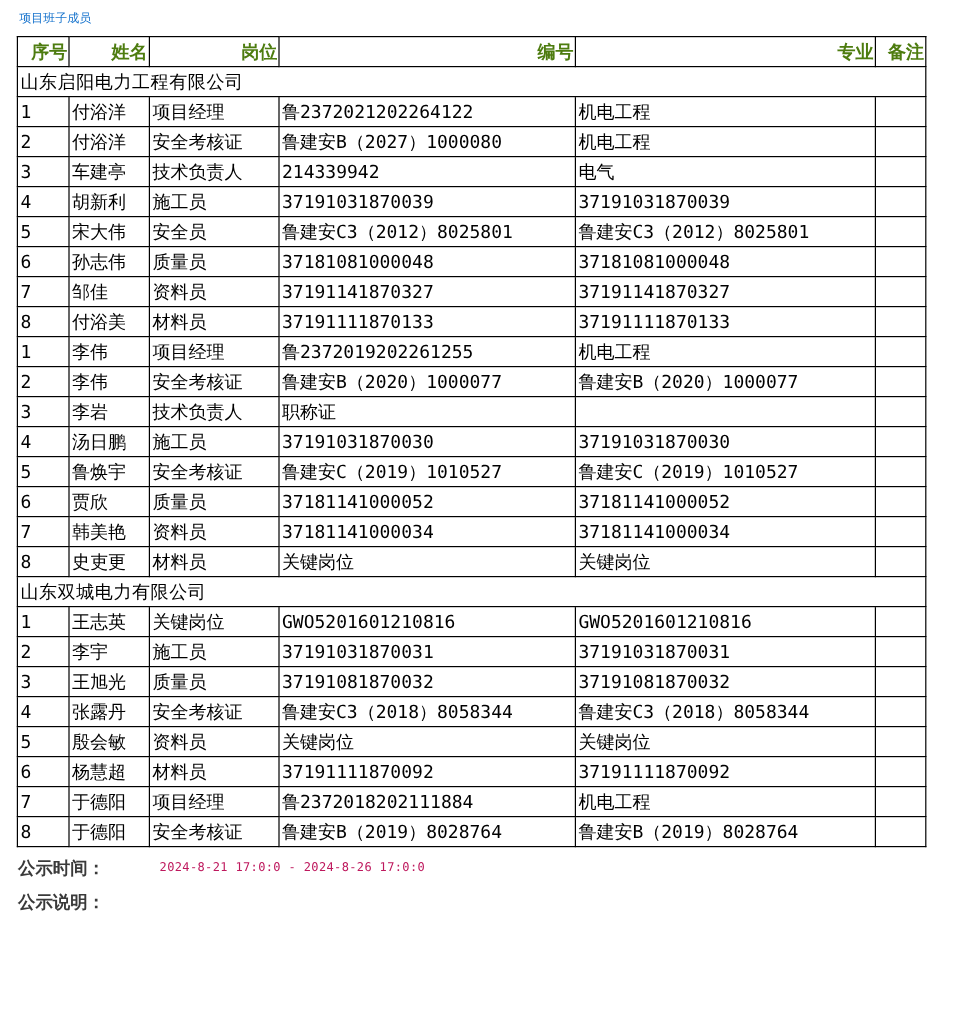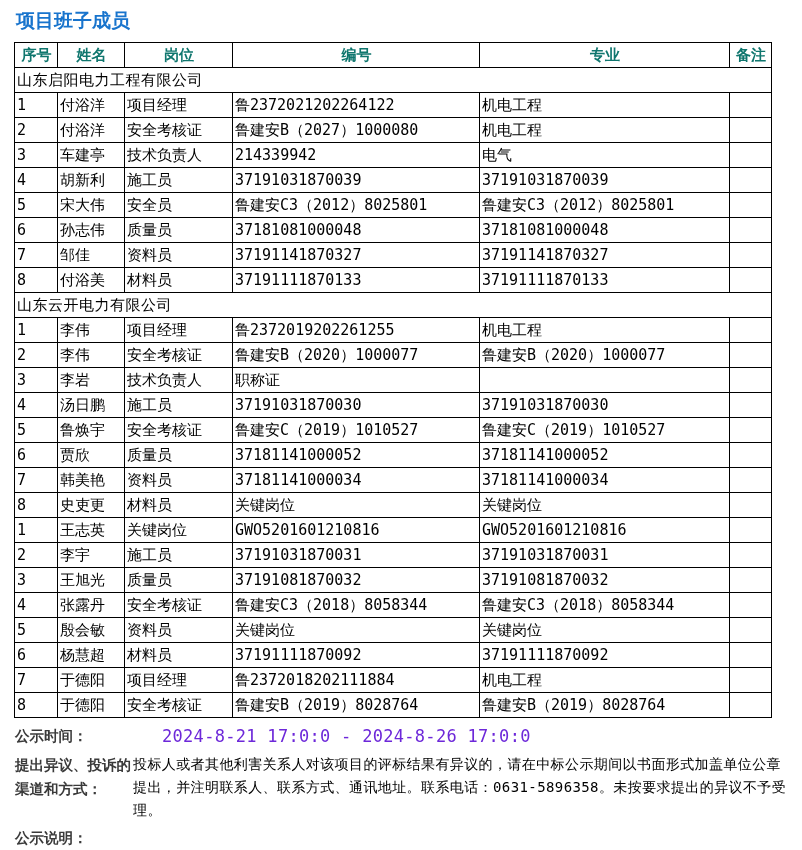--- a/index.html
+++ b/index.html
@@ -9,44 +9,44 @@
     width: 802px;
     height: 850px;
     overflow: hidden;
     font-family: "Liberation Sans", sans-serif;
   }
   .page {
     padding: 5px 12px 0 14px;
   }
   .page-title {
     color: #1874cd;
-    font-weight: bold;
-    font-size: 19px;
+    font-weight: normal;
+    font-size: 10px;
     margin: 3px 0 8px 2px;
   }
   table.team-table {
     border-collapse: collapse;
     table-layout: fixed;
     width: 757px;
   }
   table.team-table th,
   table.team-table td {
     border: 1px solid #000000;
     height: 24px;
     padding: 0 1px 0 2px;
     overflow: hidden;
     white-space: nowrap;
     vertical-align: middle;
   }
   table.team-table th {
     font-family: "Liberation Sans", sans-serif;
     font-weight: bold;
     font-size: 15px;
-    text-align: center;
-    color: #0f766e;
+    text-align: right;
+    color: #4d7c0f;
   }
   table.team-table td {
     font-family: "DejaVu Sans Mono", monospace;
     font-size: 15px;
     text-align: left;
     color: #000000;
     font-weight: normal;
   }
   td.company-cell {
     font-size: 15px;
@@ -54,37 +54,37 @@
     margin-left: 16px;
   }
   .footer {
     margin-top: 6px;
     margin-left: 1px;
   }
   .frow {
     display: flex;
     align-items: flex-start;
   }
-  .frow-time   { margin-bottom: 5px; gap: 29px; }
+  .frow-time   { margin-bottom: 5px; }
   .frow-obj    { margin-bottom: 4px; }
   .flabel {
     width: 118px;
     flex-shrink: 0;
     font-weight: bold;
     font-size: 14.5px;
     color: #3a3a3a;
     line-height: 24px;
     white-space: nowrap;
   }
   .fvalue {
     font-family: "DejaVu Sans Mono", monospace;
-    font-size: 17px;
+    font-size: 10px;
     line-height: 24px;
     letter-spacing: 0.3px;
-    color: #6d28d9;
+    color: #be185d;
   }
   .fpara {
     width: 666px;
     font-family: "DejaVu Sans Mono", monospace;
     font-size: 14px;
     line-height: 23px;
     letter-spacing: 0.4px;
     color: #000000;
   }
 </style>
@@ -176,23 +176,20 @@
         </tr>
         <tr>
           <td>8</td>
           <td>付浴美</td>
           <td>材料员</td>
           <td>37191111870133</td>
           <td>37191111870133</td>
           <td></td>
         </tr>
         <tr>
-          <td colspan="6" class="company-cell">山东云开电力有限公司</td>
-        </tr>
-        <tr>
           <td>1</td>
           <td>李伟</td>
           <td>项目经理</td>
           <td>鲁2372019202261255</td>
           <td>机电工程</td>
           <td></td>
         </tr>
         <tr>
           <td>2</td>
           <td>李伟</td>
@@ -243,20 +240,23 @@
         </tr>
         <tr>
           <td>8</td>
           <td>史吏更</td>
           <td>材料员</td>
           <td>关键岗位</td>
           <td>关键岗位</td>
           <td></td>
         </tr>
         <tr>
+          <td colspan="6" class="company-cell">山东双城电力有限公司</td>
+        </tr>
+        <tr>
           <td>1</td>
           <td>王志英</td>
           <td>关键岗位</td>
           <td>GWO5201601210816</td>
           <td>GWO5201601210816</td>
           <td></td>
         </tr>
         <tr>
           <td>2</td>
           <td>李宇</td>
@@ -316,27 +316,20 @@
       </tbody>
   </table>
 
   <div class="footer">
 
     <div class="frow frow-time">
       <div class="flabel">公示时间：</div>
       <div class="fvalue">2024-8-21 17:0:0 - 2024-8-26 17:0:0</div>
     </div>
 
-    <div class="frow frow-obj">
-      <div class="flabel">
-        <div>提出异议、投诉的</div>
-        <div>渠道和方式：</div>
-      </div>
-      <div class="fpara">投标人或者其他利害关系人对该项目的评标结果有异议的，请在中标公示期间以书面形式加盖单位公章提出，并注明联系人、联系方式、通讯地址。联系电话：0631-5896358。未按要求提出的异议不予受理。</div>
-    </div>
 
     <div class="frow frow-note">
       <div class="flabel">公示说明：</div>
       <div class="fvalue"></div>
     </div>
 
   </div>
 
 </div>
 

